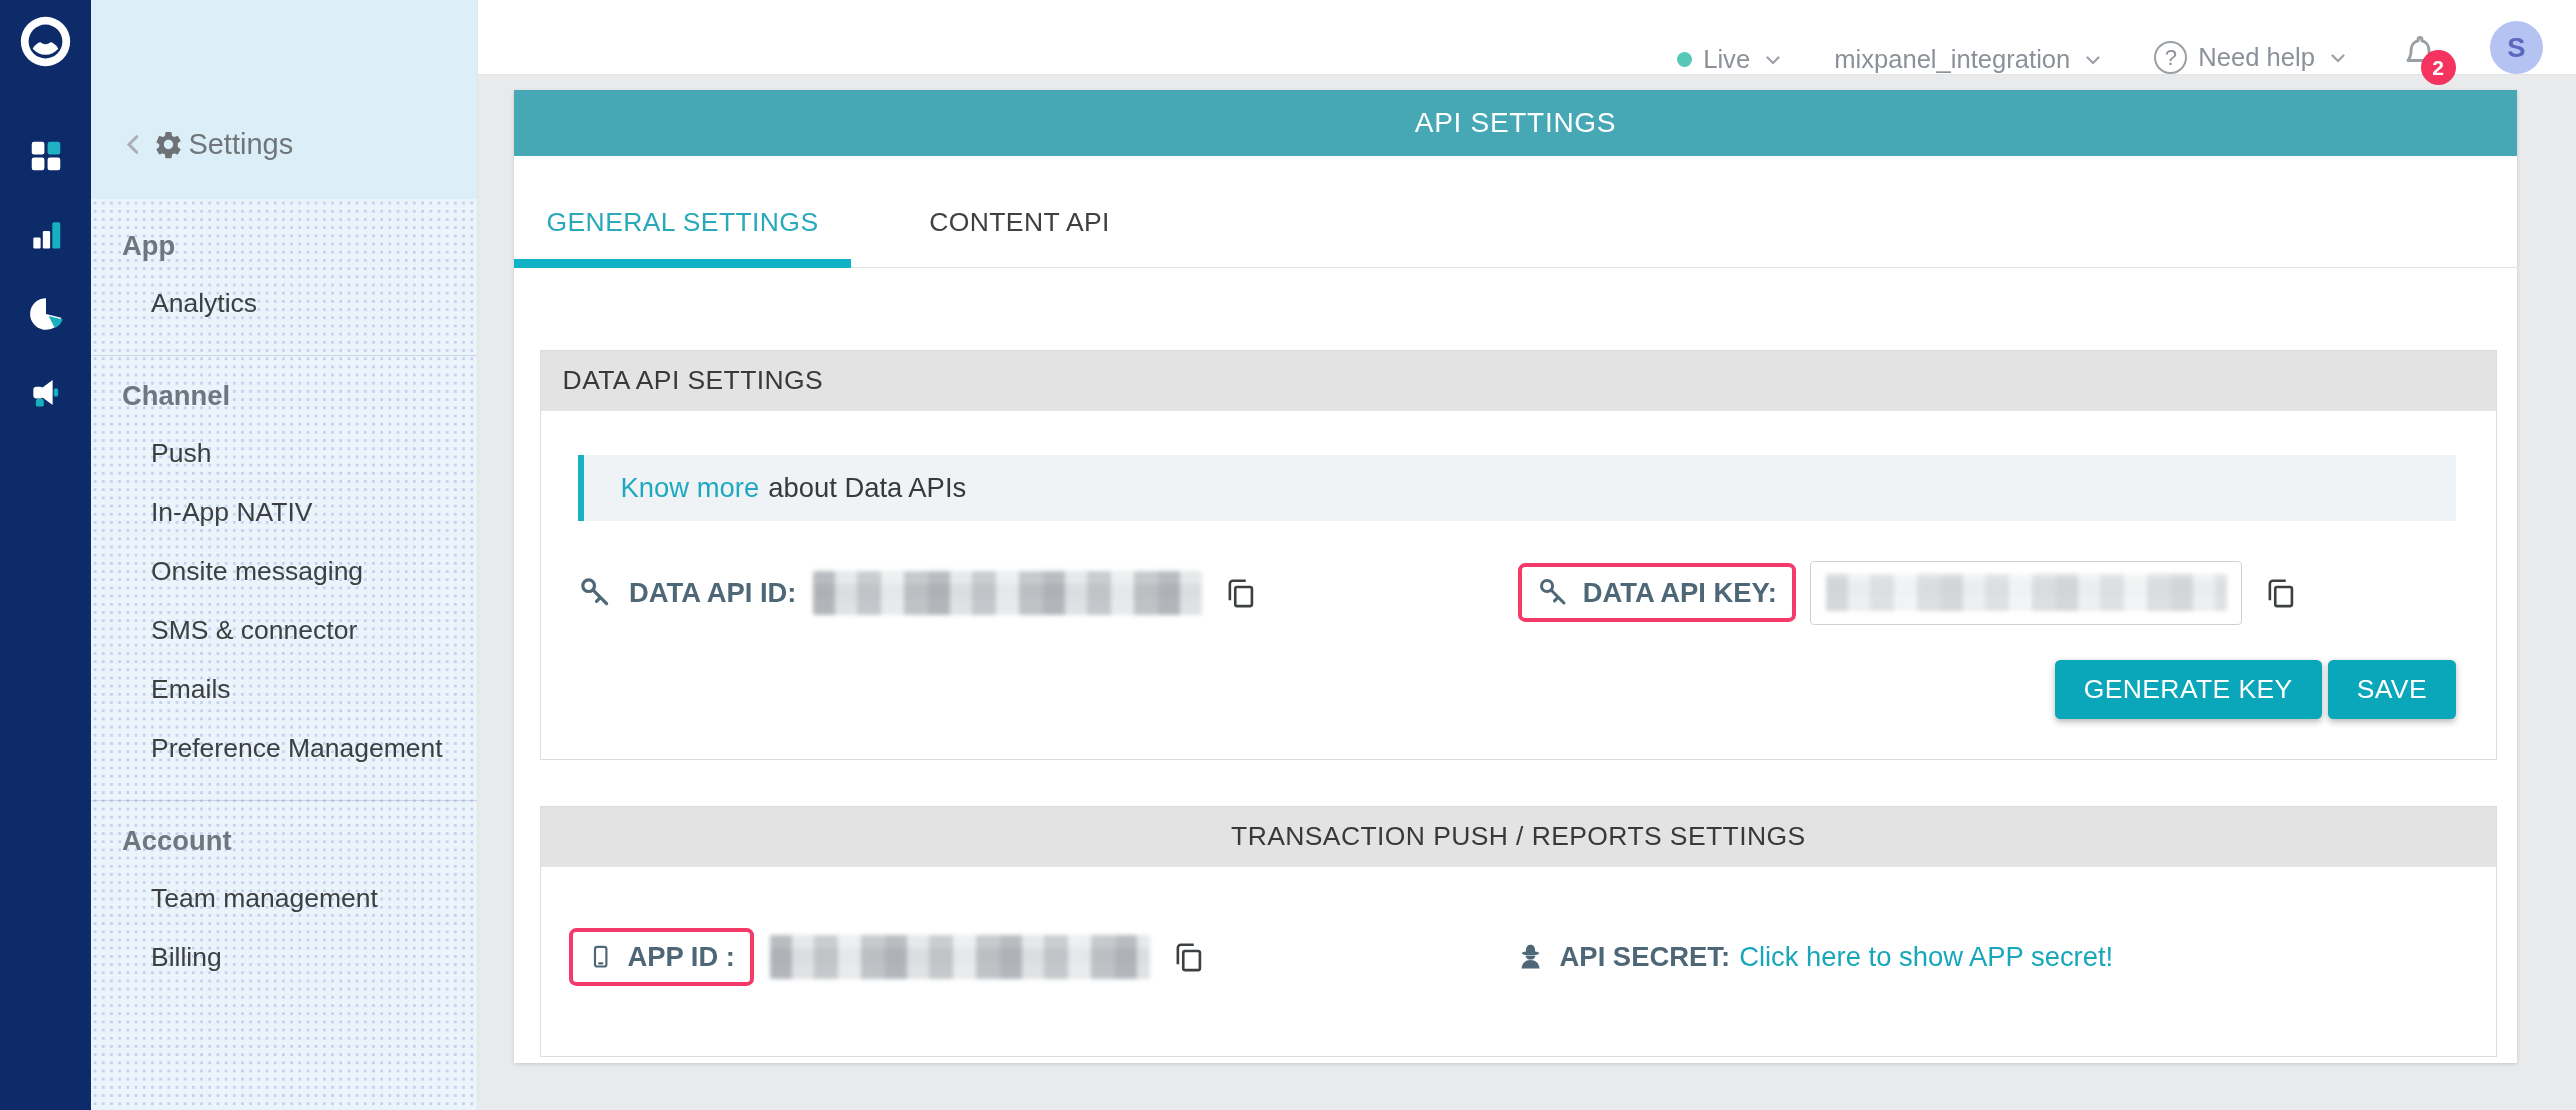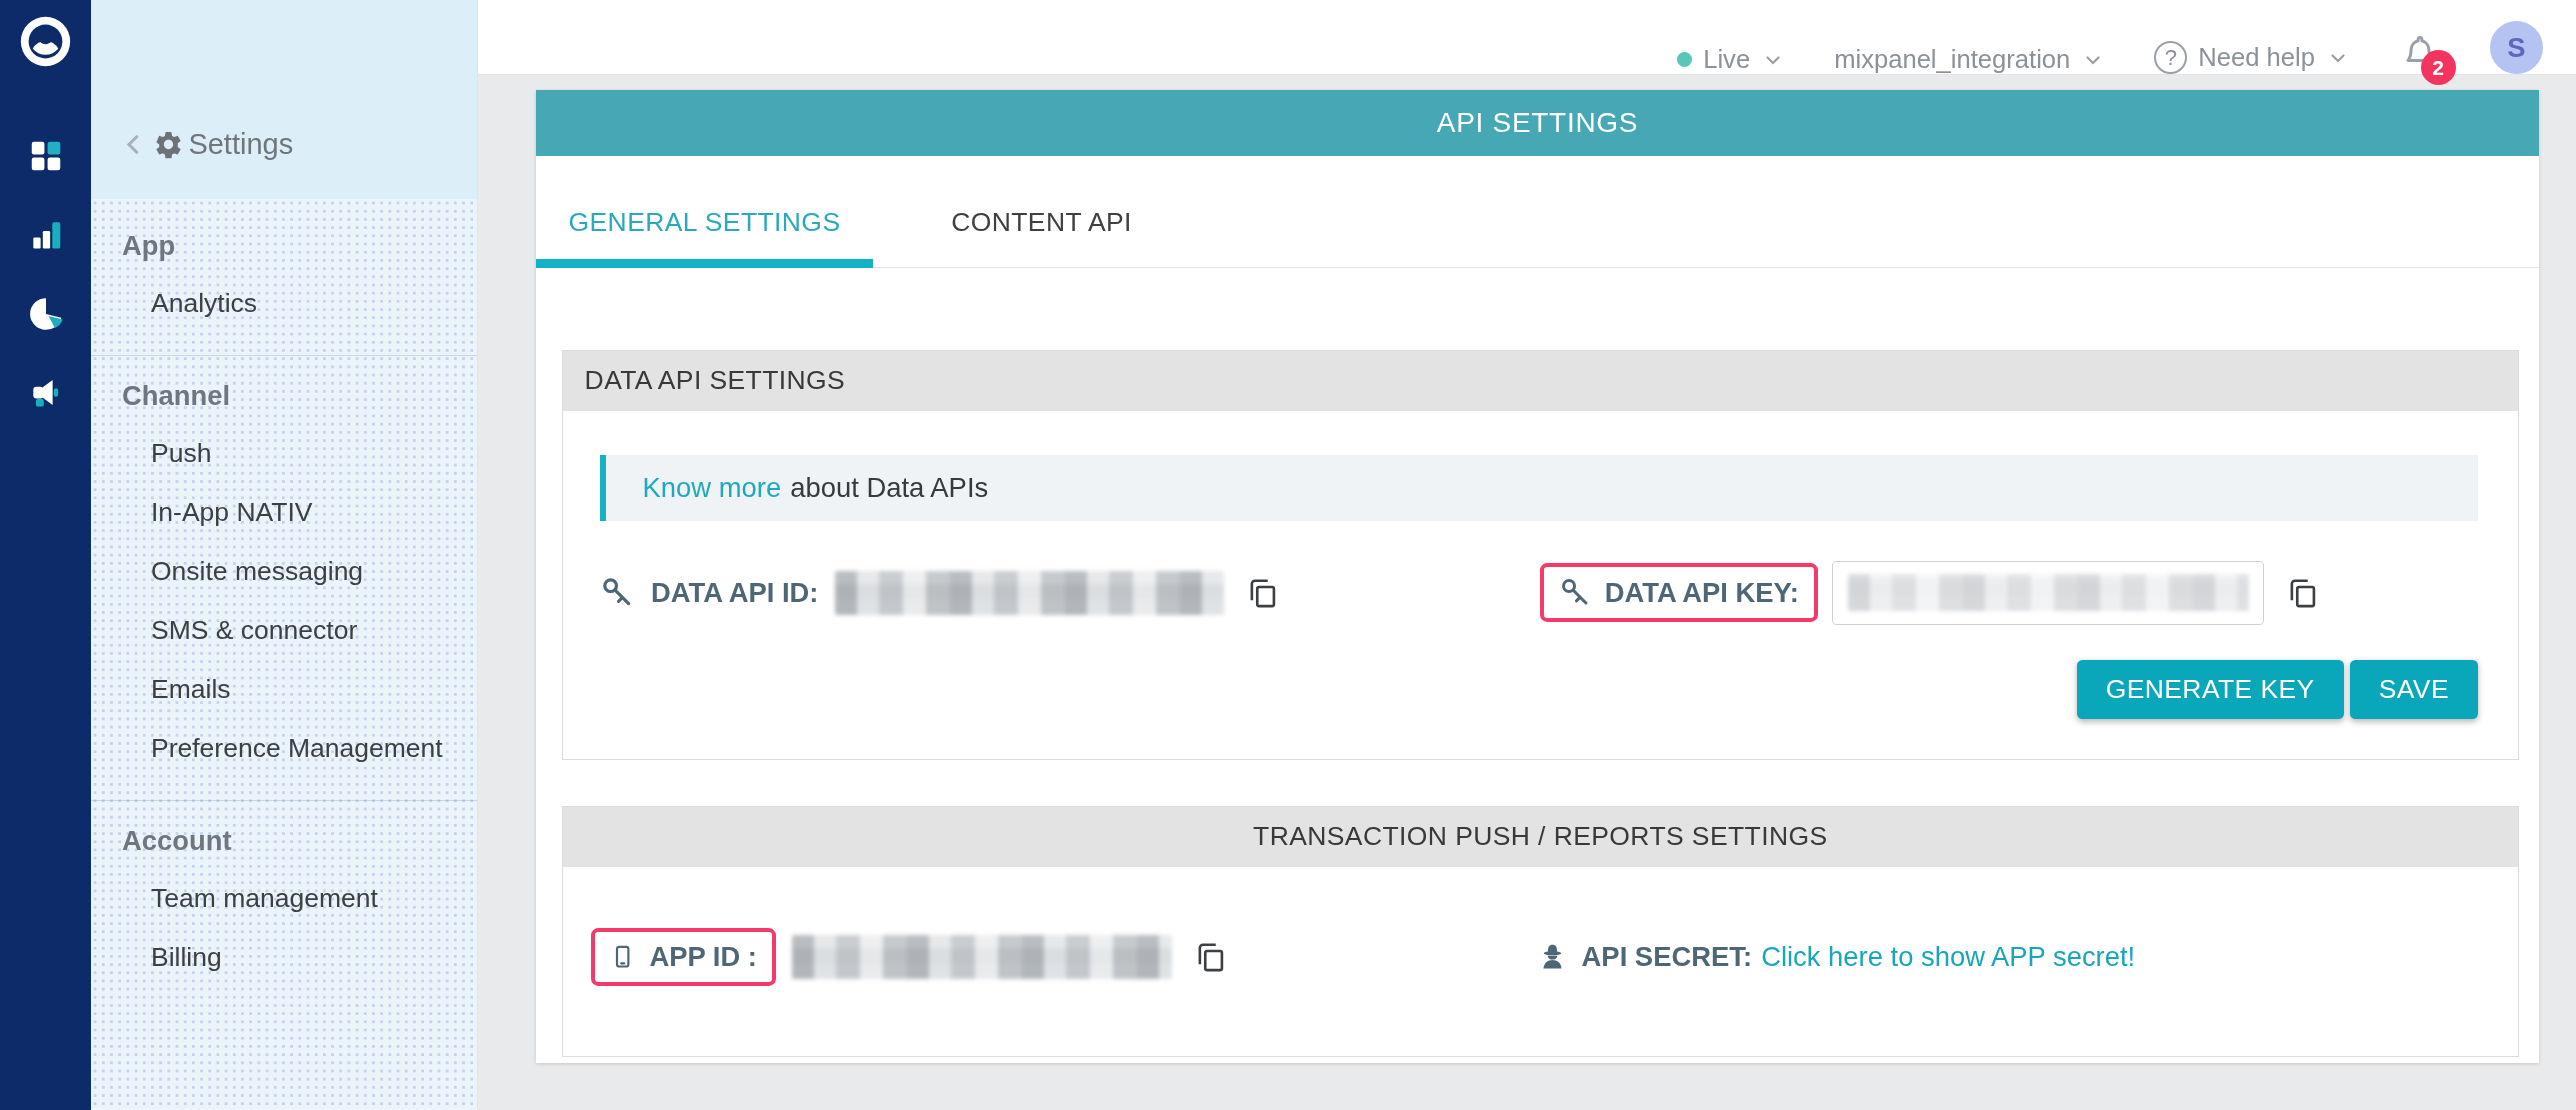--- a/index.html
+++ b/index.html
@@ -46,21 +46,21 @@
   .bell-wrap { position:relative; width:42px; height:42px; cursor:pointer; }
   .badge {
     position:absolute; right:-14.6px; bottom:-11px; width:35px; height:35px; border-radius:50%;
     background:#f4335f; color:#fff; font-size:21px; font-weight:bold;
     display:flex; align-items:center; justify-content:center;
   }
   .avatar { width:53px; height:53px; border-radius:50%; background:#b5c3f2; color:#5b68c0; font-size:27.4px; font-weight:bold; display:flex; align-items:center; justify-content:center; cursor:pointer; }
 
   
   .main { position:absolute; left:478px; top:75px; right:0; bottom:0; }
-  .card { position:absolute; left:58px; top:14.6px; width:2003px; height:973px; background:#fff; box-shadow:0 0.9px 3.7px rgba(0,0,0,.15); }
+  .card { position:absolute; left:36px; top:14.6px; width:2003px; height:973px; background:#fff; box-shadow:0 0.9px 3.7px rgba(0,0,0,.15); }
   .card-titlebar { height:66px; background:#46a8b5; color:#fff; display:flex; align-items:center; justify-content:center; font-size:28px; letter-spacing:0.7px; }
   .tabs { display:flex; height:112px; border-bottom:1.8px solid #e2e2e2; }
   .tab { width:337px; display:flex; align-items:center; justify-content:center; padding-top:22px; font-size:26.5px; color:#404040; letter-spacing:0.4px; position:relative; cursor:pointer; }
   .tab.active { color:#2aa9bb; }
   .tab.active::after { content:""; position:absolute; left:0; right:0; bottom:-1.8px; height:9.1px; background:#12b2c6; }
   .card-body { padding:82px 20px 0 25.6px; }
 
   .section-box { border:1.8px solid #dcdcdc; }
   .section-box + .section-box { margin-top:46px; }
   .section-header { height:60px; background:#e3e3e3; display:flex; align-items:center; padding:0 22px; font-size:26.5px; color:#37393b; letter-spacing:0.4px; }

